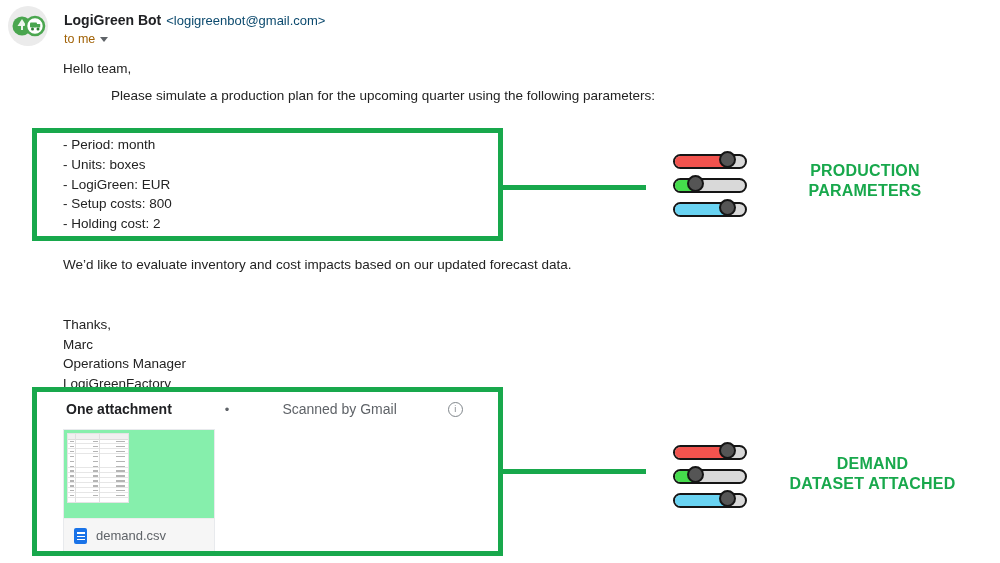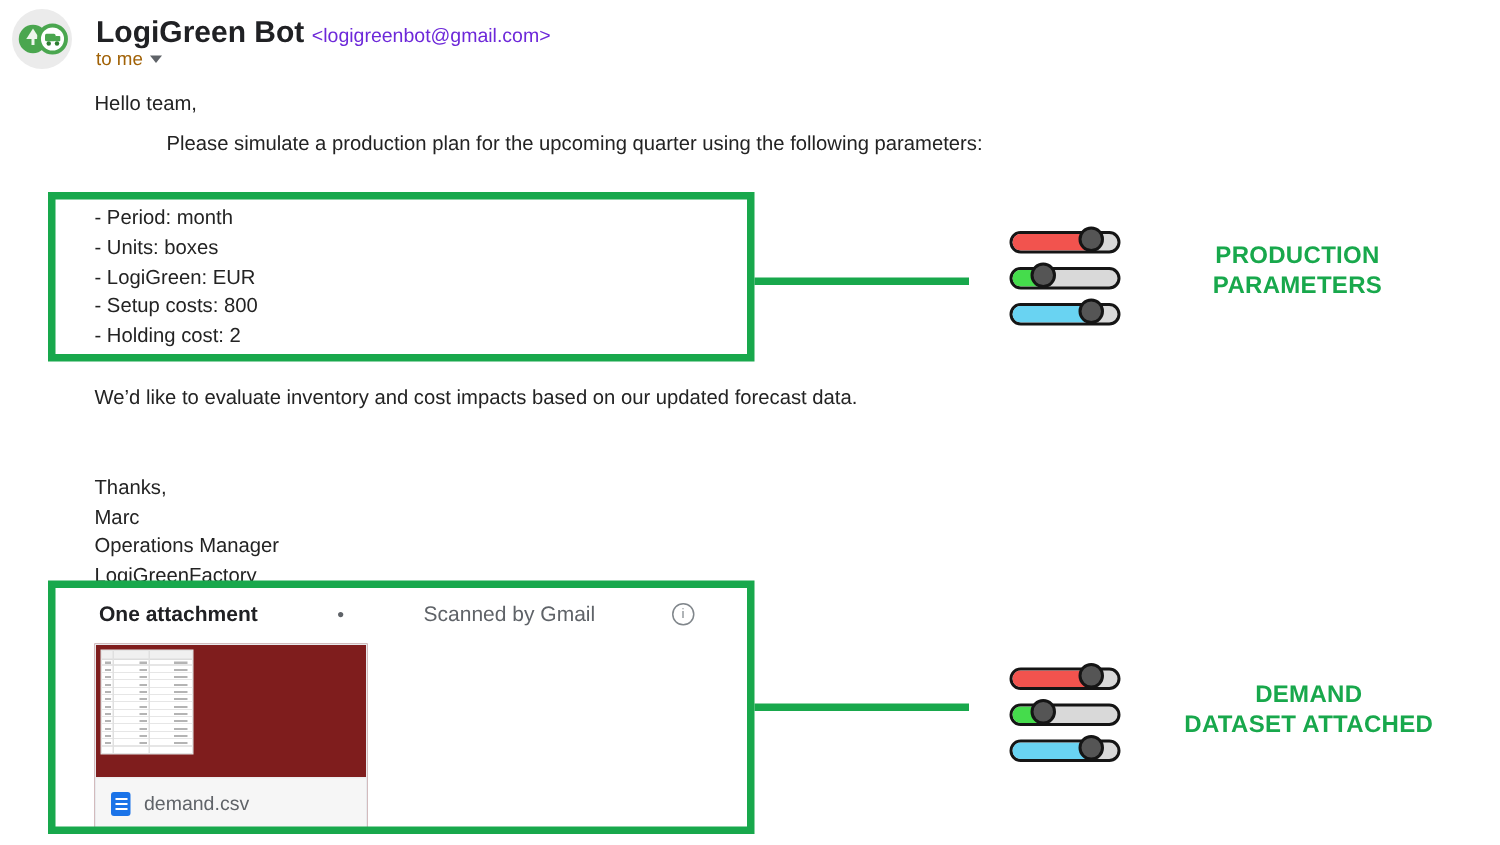--- a/index.html
+++ b/index.html
@@ -3,22 +3,22 @@
 <meta charset="utf-8">
 <style>
   html,body{margin:0;padding:0;background:#fff;}
   #screen{
     position:relative;width:1000px;height:563px;background:#fff;overflow:hidden;
     font-family:"Liberation Sans",sans-serif;color:#232323;
   }
   .abs{position:absolute;}
 
   
-  .sender-name{font-size:20px;font-weight:700;color:#202124;text-align:center;}
-  .sender-addr{font-size:13px;color:#6d28d9;font-weight:400;margin-left:5px;}
+  .sender-name{font-size:14px;font-weight:700;color:#202124;text-align:center;}
+  .sender-addr{font-size:13px;color:#0c4a6e;font-weight:400;margin-left:5px;}
   .to-me{font-size:12.5px;color:#a16207;display:flex;align-items:center;gap:5px;cursor:pointer;}
   .caret{width:0;height:0;border-left:4px solid transparent;border-right:4px solid transparent;border-top:5px solid #5f6368;display:inline-block;}
 
   
   .body-text{font-size:13.5px;color:#232323;}
   .param-list span{display:block;line-height:19.8px;}
   .sig span{display:block;line-height:19.6px;}
 
   
   .gbox{border:5px solid #18A84C;box-sizing:border-box;background:transparent;}
@@ -34,21 +34,21 @@
   .sfill.grn{width:28%;background:#45DC4C;}
   .sfill.cyn{width:72%;background:#69D3F2;}
   .sknob{position:absolute;top:1px;width:13px;height:13px;border:2.5px solid #151515;border-radius:50%;background:#555;}
 
   
   .attach-header{display:flex;align-items:center;font-size:14px;color:#5f6368;gap:44px;}
   .attach-header .bold{font-weight:700;color:#202124;}
   .attach-header .dot{margin:0 9px;color:#5f6368;font-size:13px;}
   .info-circle{width:13px;height:13px;border:1.2px solid #80868b;border-radius:50%;display:inline-flex;align-items:center;justify-content:center;
     font-size:9px;color:#80868b;margin-left:7px;font-style:normal;cursor:pointer;}
-  .attach-card{width:182px;height:124px;background:#7f1d1d;border:1px solid #e8eaed;box-sizing:border-box;cursor:pointer;overflow:hidden;text-align:center;}
+  .attach-card{width:152px;height:124px;background:#86efac;border:1px solid #e8eaed;box-sizing:border-box;cursor:pointer;overflow:hidden;text-align:center;}
   .sheet{position:absolute;left:3px;top:3px;width:60px;height:68px;border:1px solid #e4e4e4;
     background:repeating-linear-gradient(to bottom,#fff 0 4.1px,#e6e6e6 4.1px 4.9px);}
   .sheet .vline{position:absolute;top:0;bottom:0;width:1px;background:#e0e0e0;}
   .sheet .hdr{position:absolute;left:0;right:0;top:0;height:4.5px;background:#f0f0f0;border-bottom:1px solid #dcdcdc;}
   .sheet .nums{position:absolute;top:7px;bottom:3px;background:repeating-linear-gradient(to bottom,#9b9b9b 0 1.4px,transparent 1.4px 4.9px);opacity:.75;}
   .card-footer{position:absolute;left:0;right:0;bottom:0;height:34px;background:#f6f6f6;border-top:1px solid #ededed;display:flex;align-items:center;padding-left:10px;gap:9px;box-sizing:border-box;}
   .csv-icon{width:13px;height:16px;background:#1a73e8;border-radius:2px;position:relative;flex:0 0 auto;}
   .csv-icon:before{content:"";position:absolute;left:2.5px;right:2.5px;top:4px;height:8px;
     background:repeating-linear-gradient(to bottom,#fff 0 1.5px,transparent 1.5px 3.5px);}
   .filename{font-size:13px;color:#5f6368;}

